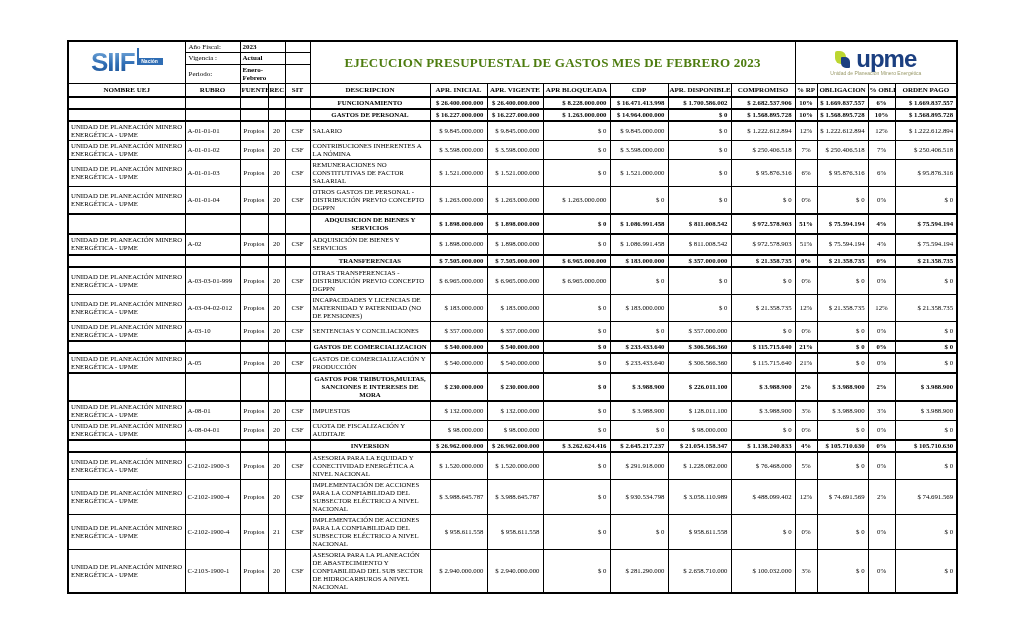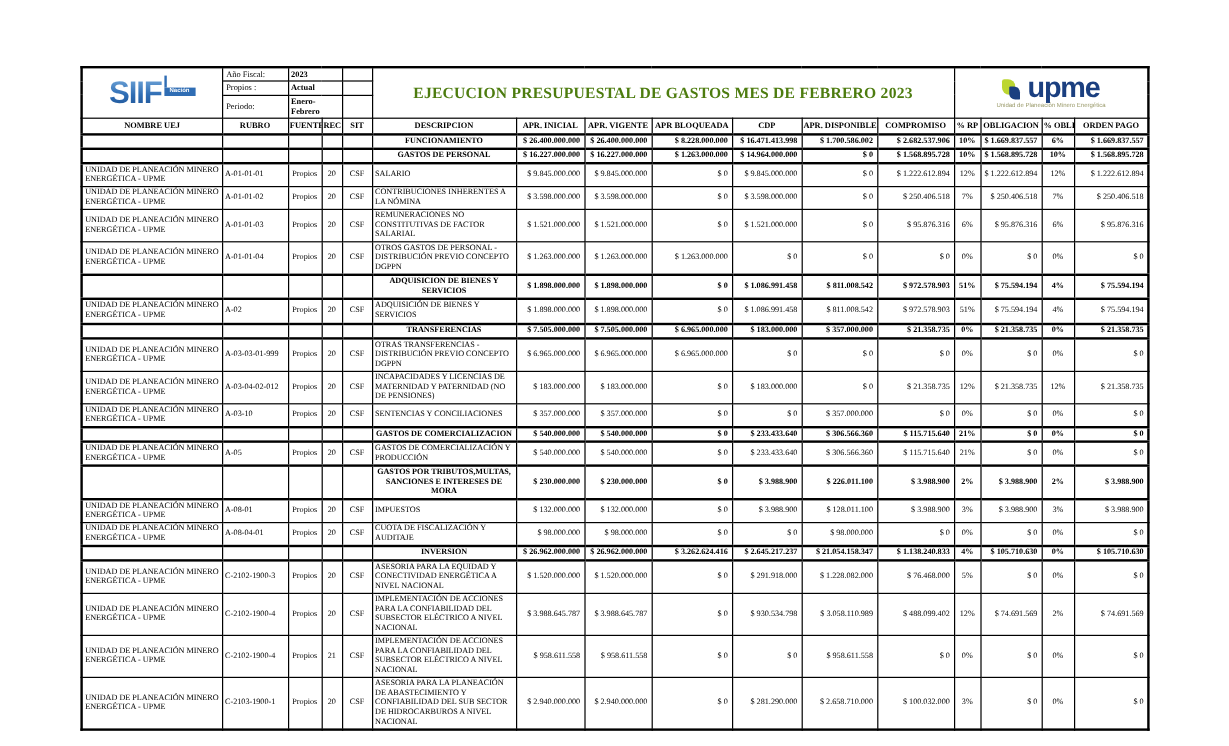--- a/index.html
+++ b/index.html
@@ -1,17 +1,17 @@
 <!DOCTYPE html>
 <html><head>
 <meta charset="utf-8">
 <style>
   html,body{margin:0;padding:0;background:#ffffff;}
   body{width:1024px;height:622px;overflow:hidden;font-family:"Liberation Serif",serif;color:#000;}
-  .page{position:absolute;top:55px;left:67px;width:833px;}
+  .page{position:absolute;top:40px;left:67px;width:833px;}
   table{border-collapse:collapse;table-layout:fixed;width:890px;}
   td,th{border:1px solid #000;padding:1px 2px;vertical-align:middle;font-size:7px;line-height:1.18;overflow:hidden;}
   table{border:2px solid #000;}
   
   .logo-cell{padding:2px;}
   .siif-logo{display:flex;align-items:center;justify-content:center;gap:2px;}
   .siif-text{font-family:"Liberation Sans",sans-serif;font-weight:bold;font-style:normal;
     font-size:26px;letter-spacing:-1px;
     background:linear-gradient(180deg,#7fb2e0 0%,#2f6db4 55%,#1c4f8f 100%);
     -webkit-background-clip:text;background-clip:text;color:transparent;}
@@ -86,21 +86,21 @@
                   <span class="upme-g"></span>
                   <span class="upme-b"></span>
                 </span>
               <span class="upme-text">upme</span>
             </div>
             <div class="upme-tagline">Unidad de Planeación Minero Energética</div>
           </div>
         </td>
       </tr>
       <tr>
-        <td class="meta-label">Propios :</td>
+        <td class="meta-label">Vigencia :</td>
         <td class="meta-value" colspan="2">Actual</td>
         <td></td>
       </tr>
       <tr>
         <td class="meta-label">Periodo:</td>
         <td class="meta-value" colspan="2">Enero-Febrero</td>
         <td></td>
       </tr>
       <tr class="colhead">
           <th>NOMBRE UEJ</th>

